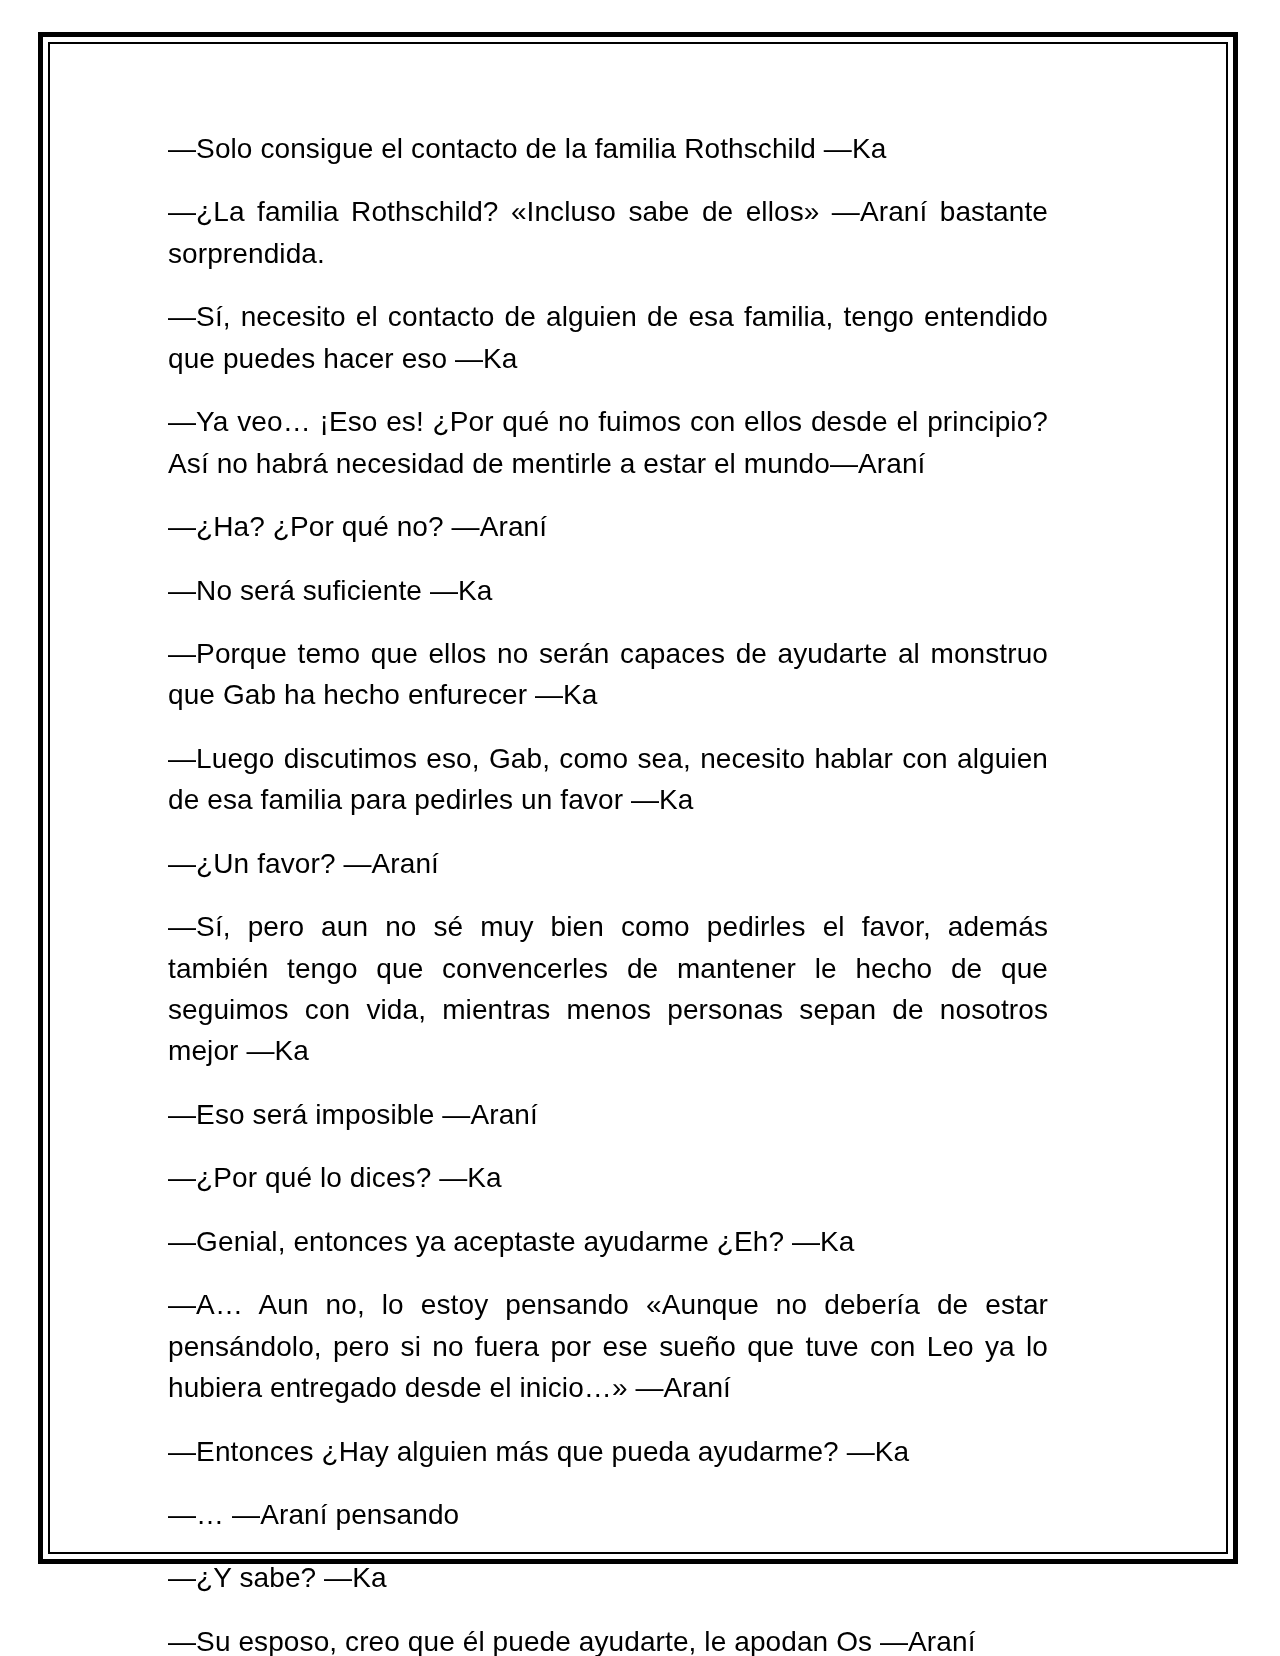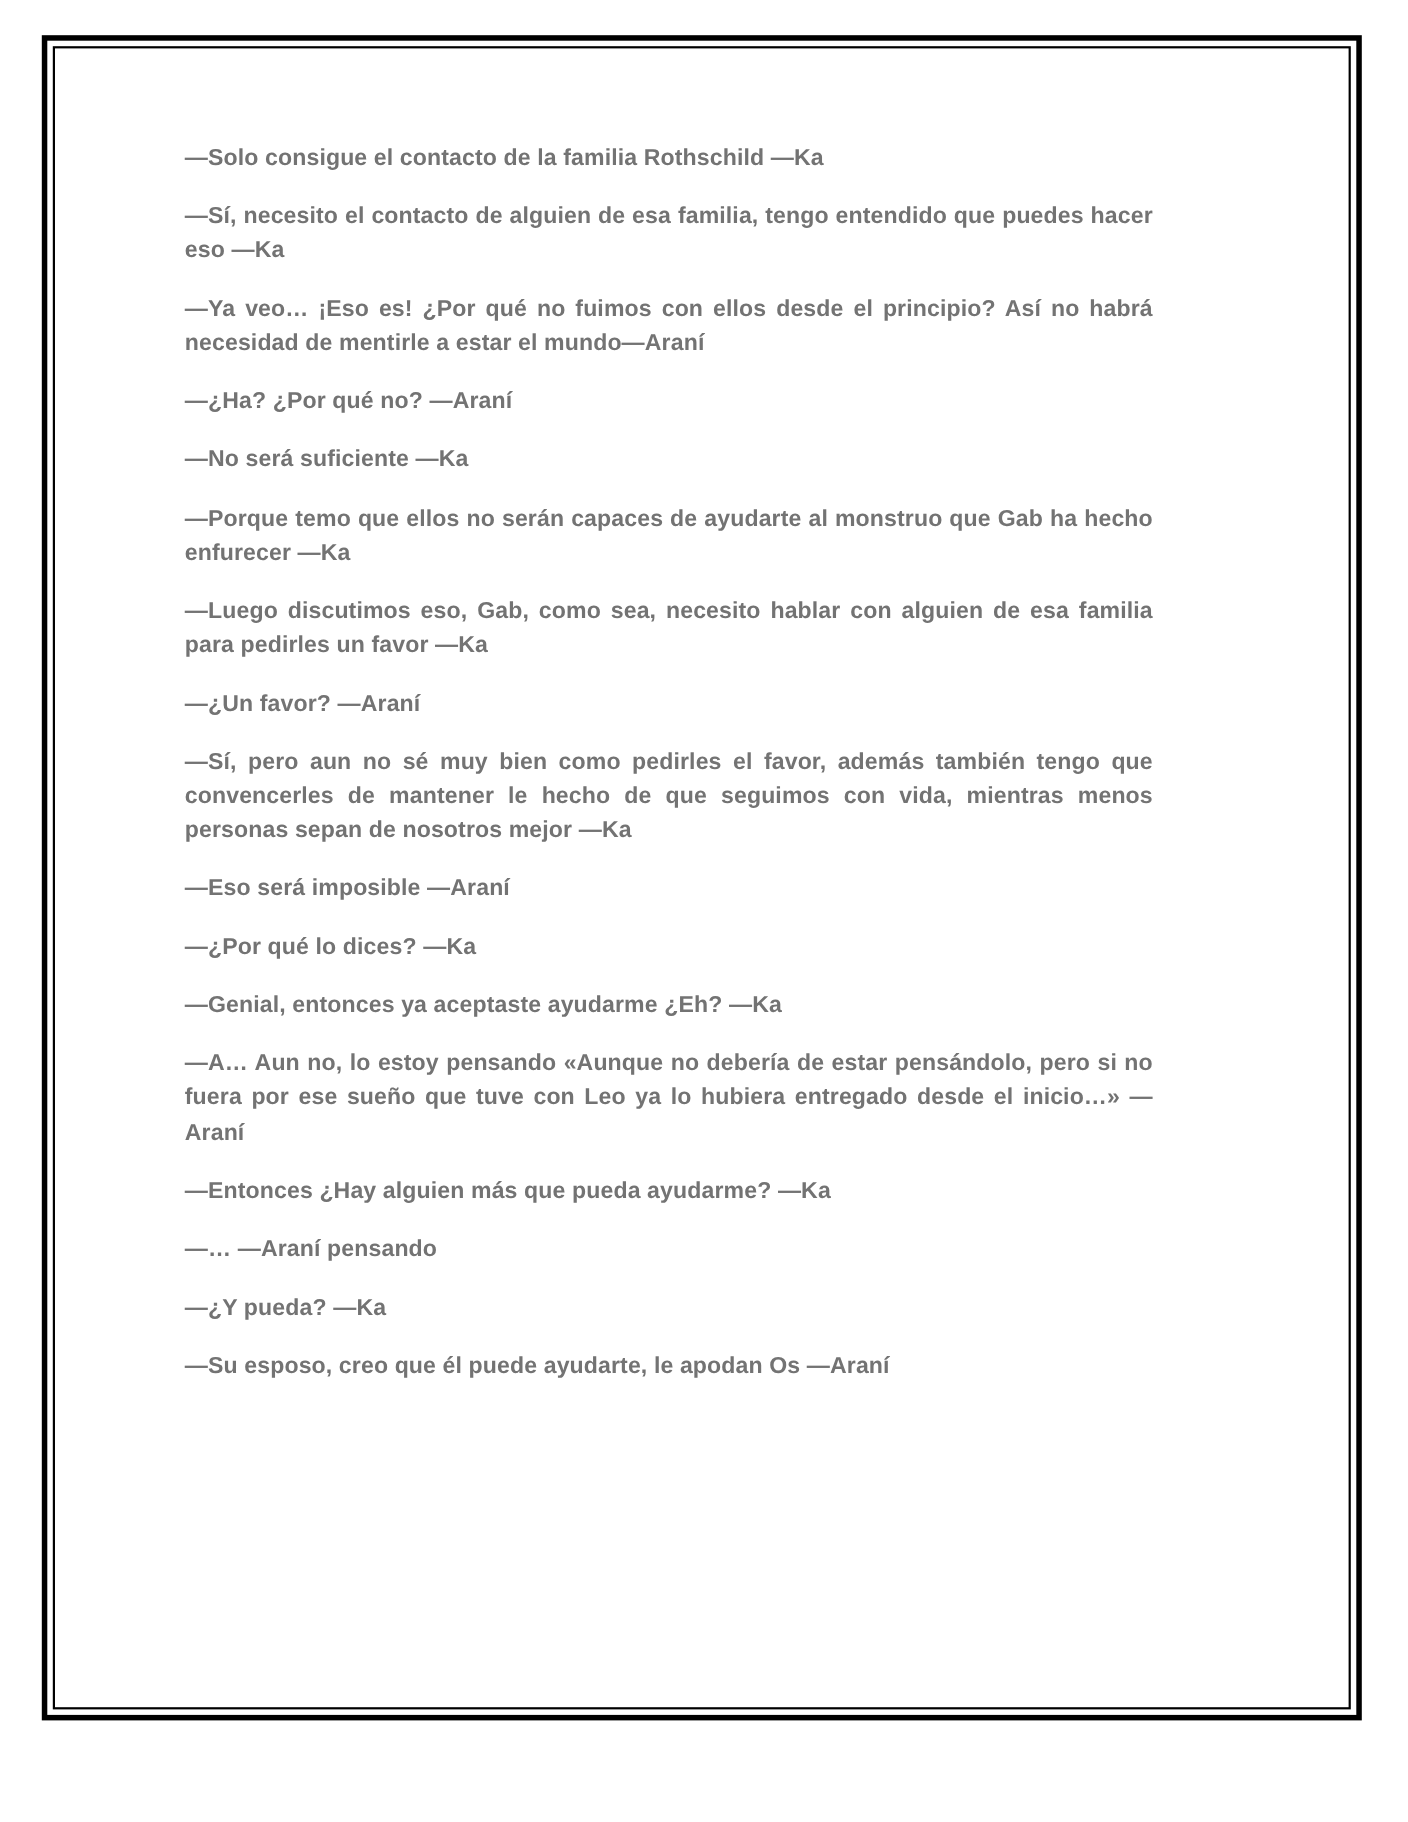--- a/index.html
+++ b/index.html
@@ -38,51 +38,51 @@
     border: 2px solid #000000;
     box-sizing: border-box;
   }
   .content {
     position: absolute;
     left: 168px;
     top: 128px;
     width: 880px;
   }
   .para {
-    font-size: 21px;
+    font-size: 28px;
     line-height: 1.48;
-    color: #737373;
+    color: #000000;
     text-align: justify;
     margin: 0 0 22px 0;
     letter-spacing: 0.1px;
-    font-weight: bold;
   }
   .para:last-child {
     margin-bottom: 0;
   }
 </style>
 </head>
 <body>
 
 <div class="page">
   <div class="frame-outer">
     <div class="frame-inner"></div>
   </div>
   <div class="content">
     <p class="para">—Solo consigue el contacto de la familia Rothschild —Ka</p>
+    <p class="para">—¿La familia Rothschild? «Incluso sabe de ellos» —Araní bastante sorprendida.</p>
     <p class="para">—Sí, necesito el contacto de alguien de esa familia, tengo entendido que puedes hacer eso —Ka</p>
     <p class="para">—Ya veo… ¡Eso es! ¿Por qué no fuimos con ellos desde el principio? Así no habrá necesidad de mentirle a estar el mundo—Araní</p>
     <p class="para">—¿Ha? ¿Por qué no? —Araní</p>
     <p class="para">—No será suficiente —Ka</p>
     <p class="para">—Porque temo que ellos no serán capaces de ayudarte al monstruo que Gab ha hecho enfurecer —Ka</p>
     <p class="para">—Luego discutimos eso, Gab, como sea, necesito hablar con alguien de esa familia para pedirles un favor —Ka</p>
     <p class="para">—¿Un favor? —Araní</p>
     <p class="para">—Sí, pero aun no sé muy bien como pedirles el favor, además también tengo que convencerles de mantener le hecho de que seguimos con vida, mientras menos personas sepan de nosotros mejor —Ka</p>
     <p class="para">—Eso será imposible —Araní</p>
     <p class="para">—¿Por qué lo dices? —Ka</p>
     <p class="para">—Genial, entonces ya aceptaste ayudarme ¿Eh? —Ka</p>
     <p class="para">—A… Aun no, lo estoy pensando «Aunque no debería de estar pensándolo, pero si no fuera por ese sueño que tuve con Leo ya lo hubiera entregado desde el inicio…» —Araní</p>
     <p class="para">—Entonces ¿Hay alguien más que pueda ayudarme? —Ka</p>
     <p class="para">—… —Araní pensando</p>
-    <p class="para">—¿Y pueda? —Ka</p>
+    <p class="para">—¿Y sabe? —Ka</p>
     <p class="para">—Su esposo, creo que él puede ayudarte, le apodan Os —Araní</p>
   </div>
 </div>
 
 </body></html>

